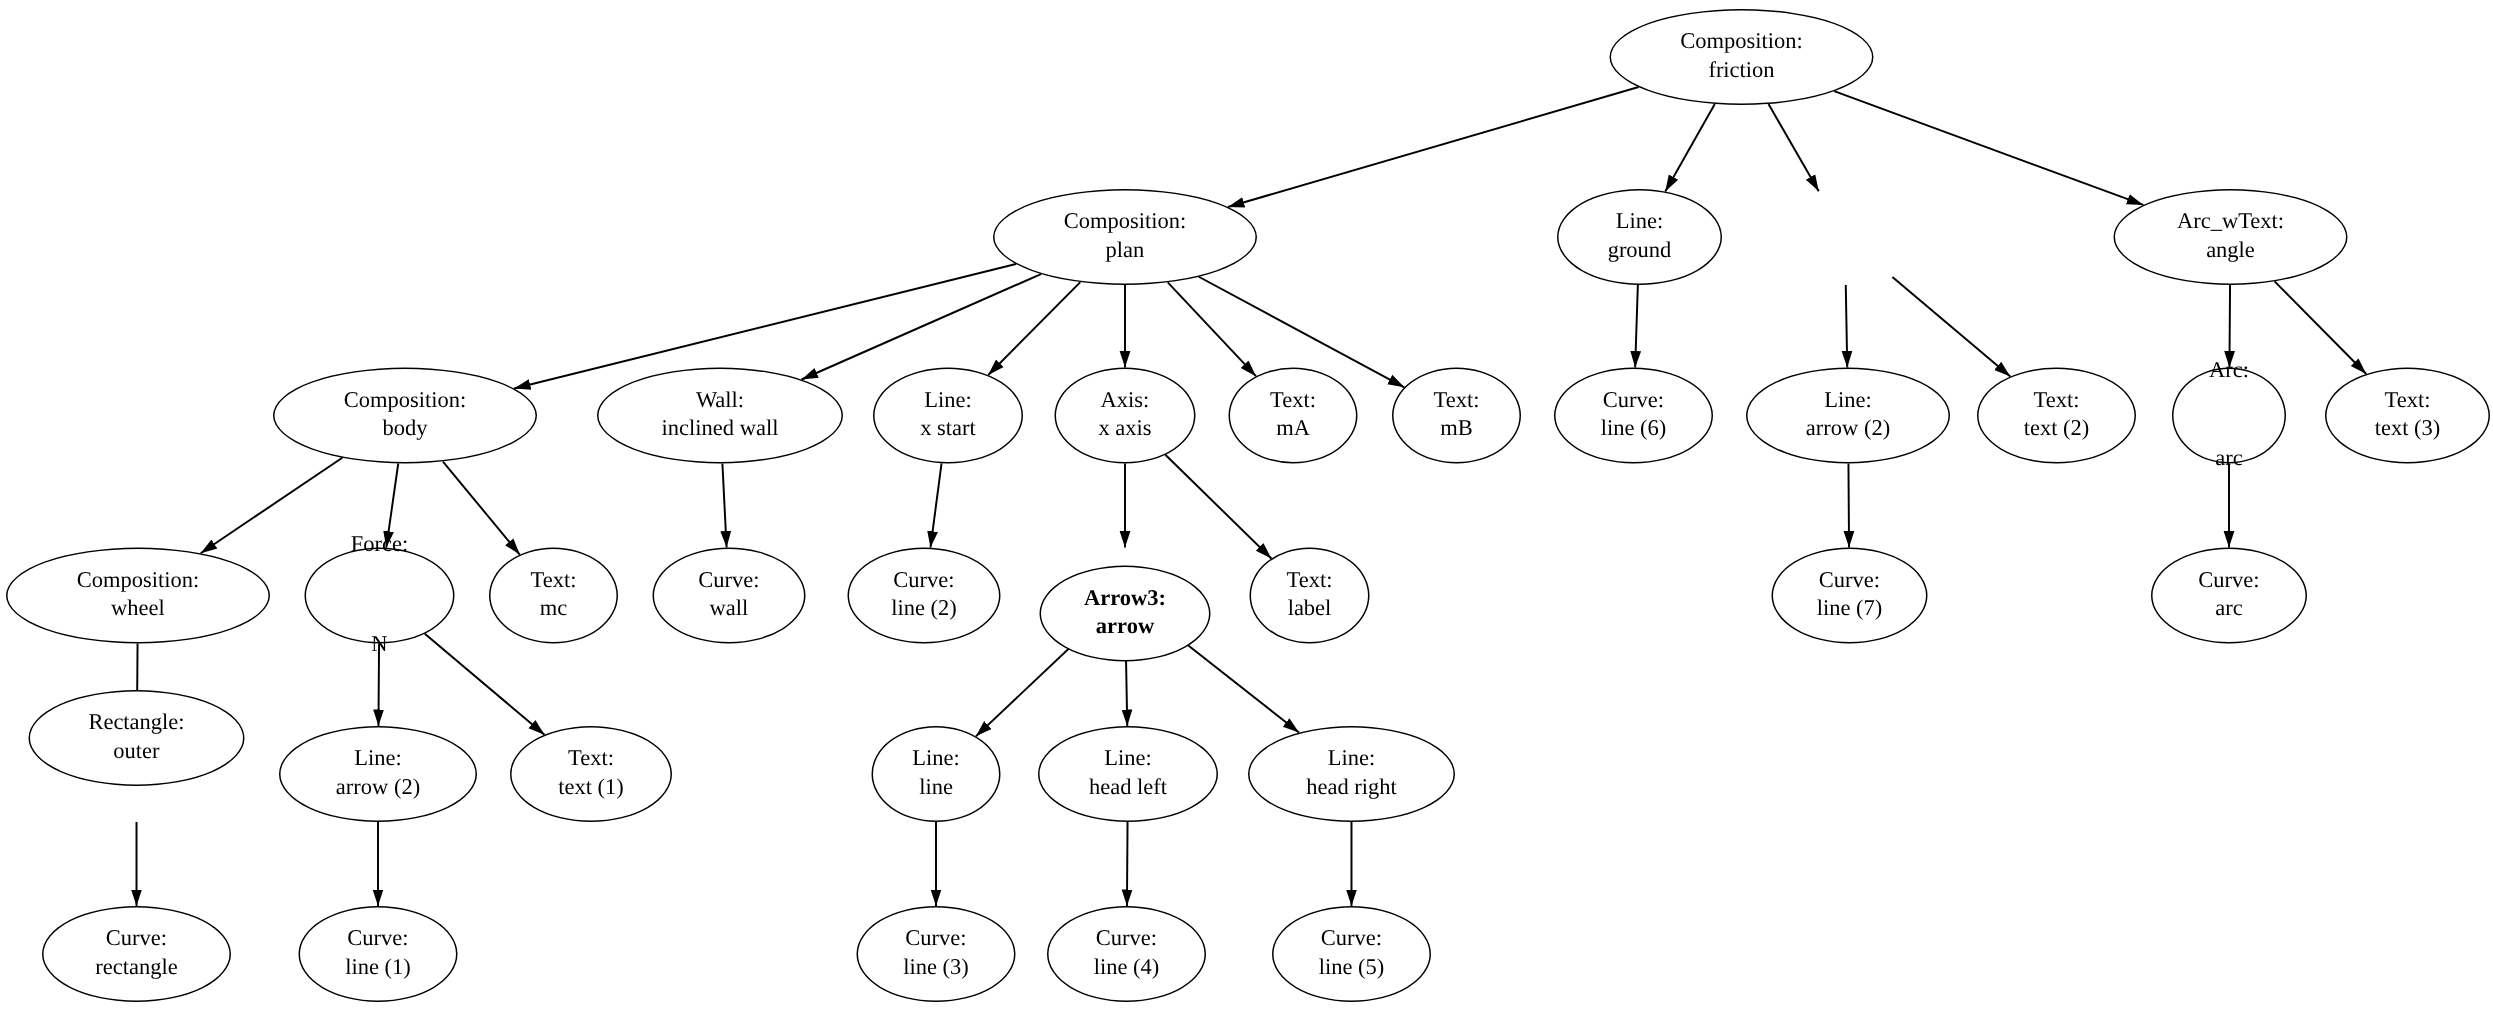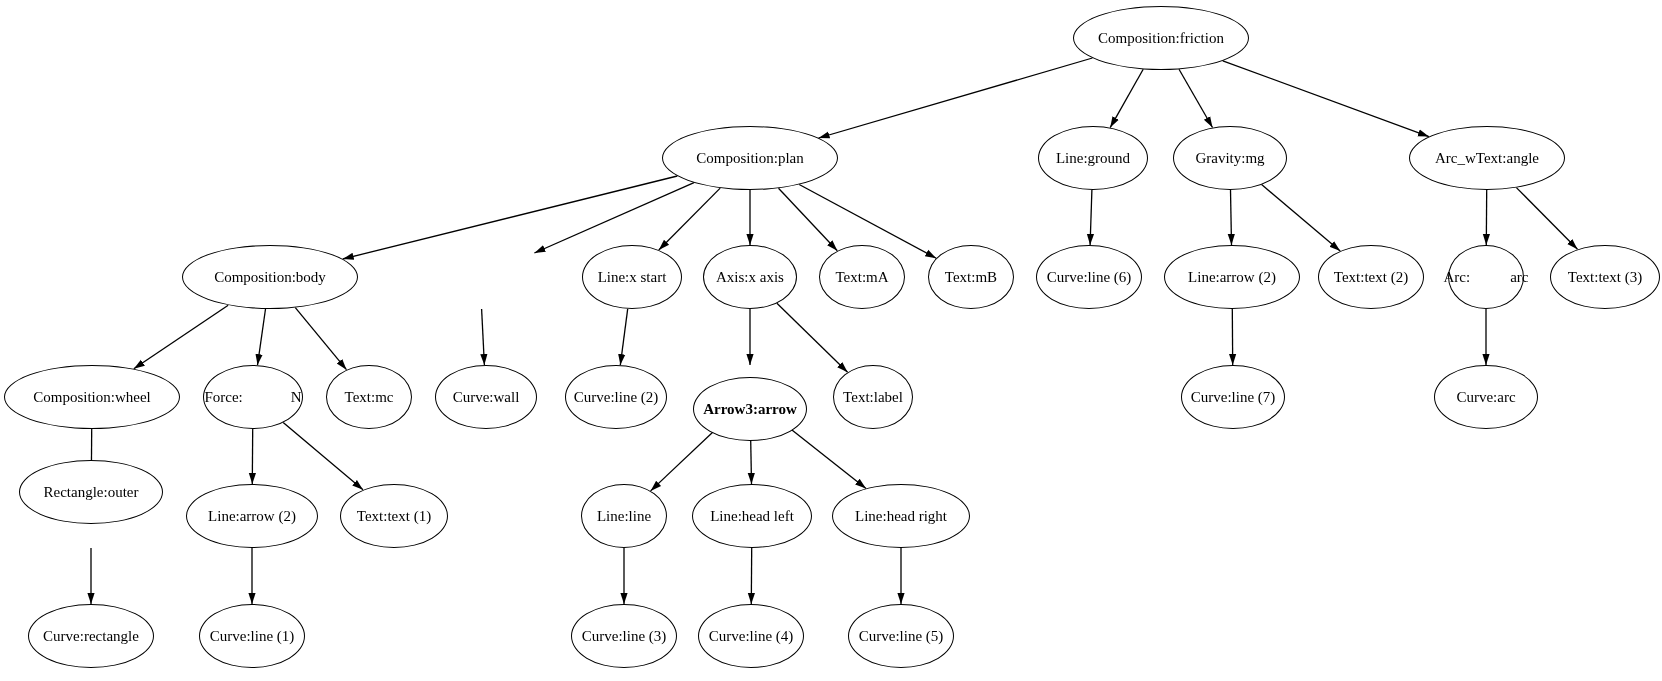--- a/index.html
+++ b/index.html
@@ -20,21 +20,21 @@
   }
   #edges line { stroke: #000000; stroke-width: 1.3; }
   .node {
     position: absolute;
     height: 64px;
     box-sizing: border-box;
     border: 1.4px solid #000000;
     border-radius: 50%;
     background: #ffffff;
     display: flex;
-    flex-direction: row;
+    flex-direction: column;
     align-items: center;
     justify-content: center;
     z-index: 2;
     font-size: 15px;
     line-height: 19px;
     text-align: center;
     white-space: nowrap;
   }
 </style>
 </head>
@@ -91,33 +91,33 @@
   </div>
 
   <div class="node" style="left:662px;  top:126px; width:176px;">
     <span>Composition:</span>
     <span>plan</span>
   </div>
   <div class="node" style="left:1038px; top:126px; width:110px;">
     <span>Line:</span>
     <span>ground</span>
   </div>
-  <div class="node" style="left:1173px; top:126px; width:114px;">
-    <span>Gravity:</span>
-    <span>mg</span>
-  </div>
   <div class="node" style="left:1409px; top:126px; width:156px;align-items:center;">
     <span>Arc_wText:</span>
     <span>angle</span>
   </div>
 
   <div class="node" style="left:182px;  top:245px; width:176px;">
     <span>Composition:</span>
     <span>body</span>
   </div>
+  <div class="node" style="left:398px;  top:245px; width:164px;">
+    <span>Wall:</span>
+    <span>inclined wall</span>
+  </div>
   <div class="node" style="left:582px;  top:245px; width:100px;">
     <span>Line:</span>
     <span>x start</span>
   </div>
   <div class="node" style="left:703px;  top:245px; width:94px;">
     <span>Axis:</span>
     <span>x axis</span>
   </div>
   <div class="node" style="left:819px;  top:245px; width:86px;">
     <span>Text:</span>

